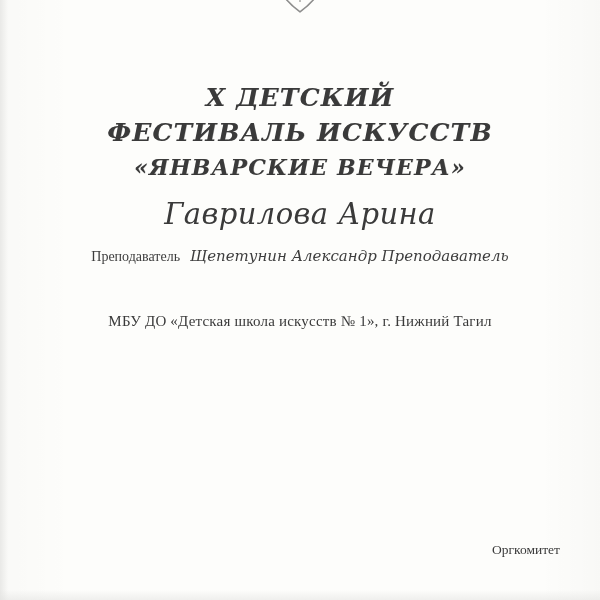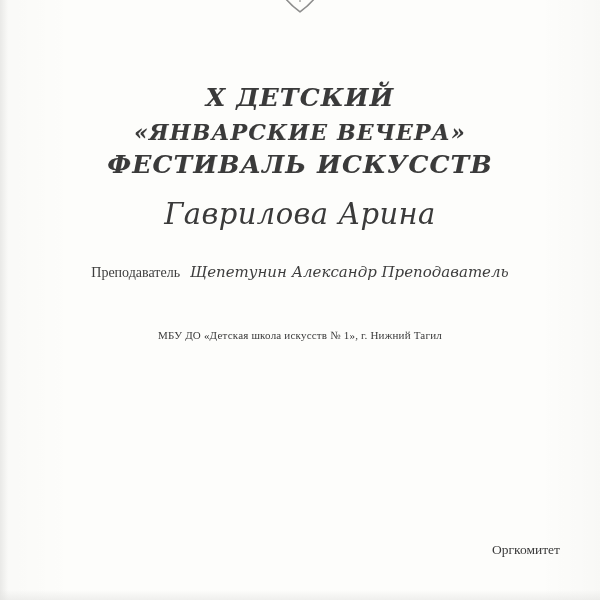--- a/index.html
+++ b/index.html
@@ -91,42 +91,42 @@
   .recipient {
     margin-top: 16px;
     font-family: "DejaVu Serif", serif;
     font-style: italic;
     font-size: 29px;
     color: #3a3a3a;
     letter-spacing: 0.4px;
   }
 
   .teacher-row {
-    margin-top: 32px;
+    margin-top: 16px;
     display: flex;
     justify-content: center;
     align-items: baseline;
     gap: 10px;
   }
   .teacher-label {
     font-family: "Liberation Serif", serif;
     font-size: 14px;
     color: #3d3d3d;
   }
   .teacher-name {
     font-family: "DejaVu Serif", serif;
     font-style: italic;
     font-size: 15px;
     color: #3d3d3d;
   }
 
   .school {
     margin-top: 48px;
     font-family: "Liberation Serif", serif;
-    font-size: 11px;
+    font-size: 15px;
     color: #3a3a3a;
     letter-spacing: 0.2px;
   }
 
   .committee {
     position: absolute;
     right: 40px;
     top: 542px;
     font-family: "Liberation Serif", serif;
     font-size: 13.5px;
@@ -170,22 +170,22 @@
         <circle cx="50" cy="34" r="3.2"></circle>
         <path d="M44 52 L56 52 L53 66 L47 66 Z"></path>
       </g>
     </svg>
   </div>
 
   <div class="content">
 
     <div class="festival-title">
       <div class="festival-line fl1">X ДЕТСКИЙ</div>
+      <div class="festival-line fl2">ФЕСТИВАЛЬ ИСКУССТВ</div>
       <div class="festival-line fl3">«ЯНВАРСКИЕ ВЕЧЕРА»</div>
-      <div class="festival-line fl2">ФЕСТИВАЛЬ ИСКУССТВ</div>
     </div>
 
 
 
     <div class="recipient">Гаврилова Арина</div>
 
     <div class="teacher-row">
       <span class="teacher-label">Преподаватель</span>
       <span class="teacher-name">Щепетунин Александр Преподаватель</span>
     </div>

